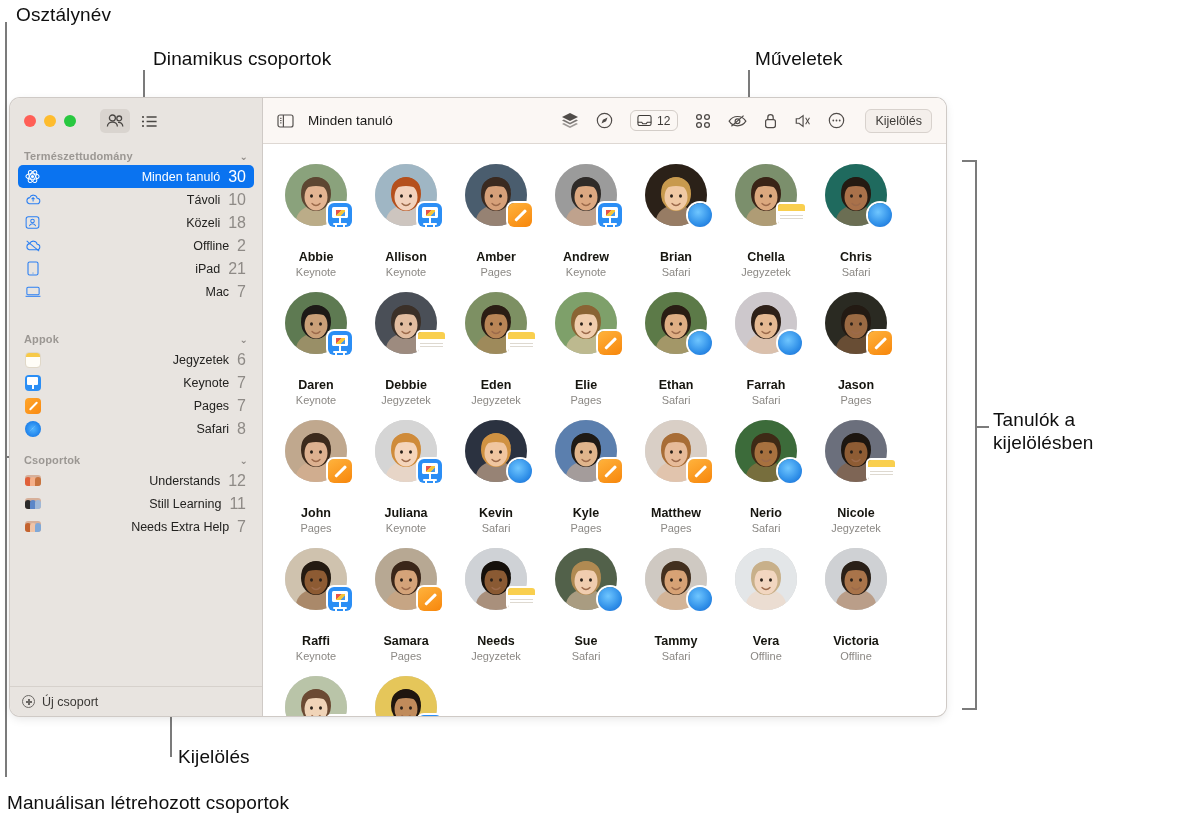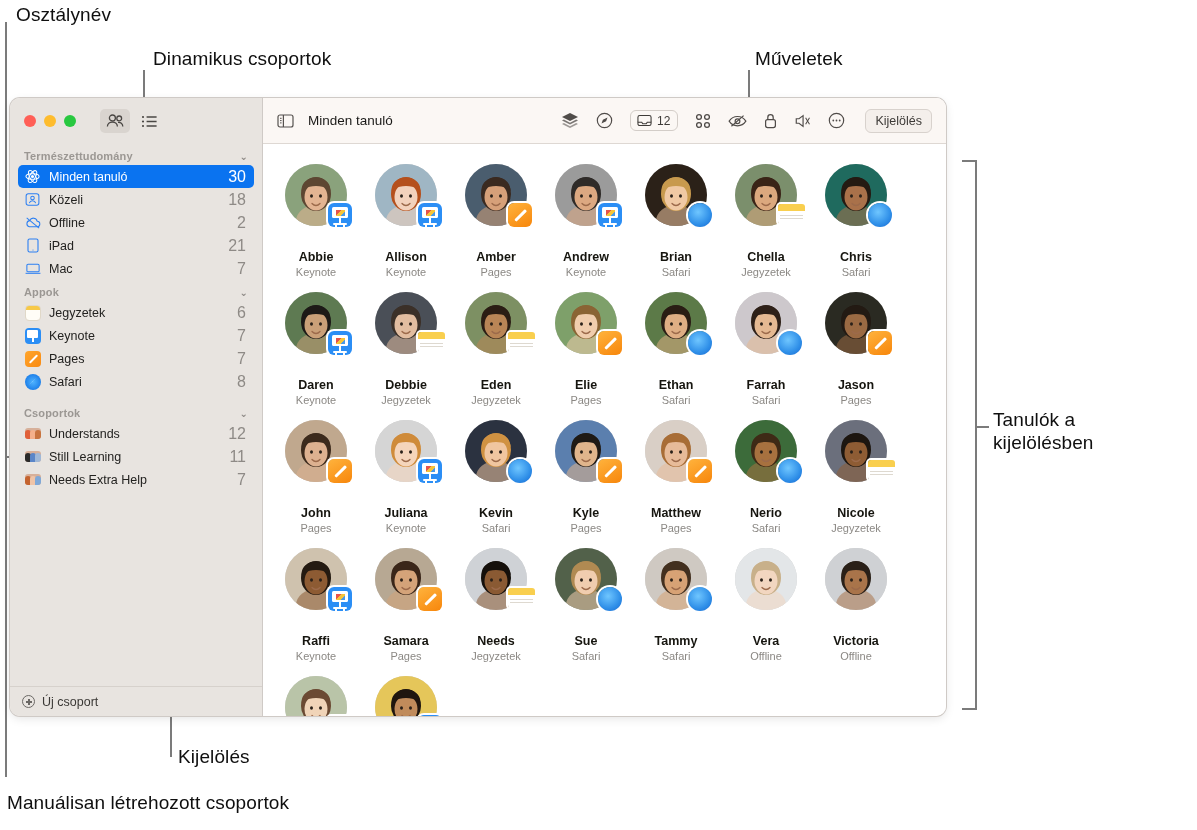--- a/index.html
+++ b/index.html
@@ -37,20 +37,21 @@
     display: flex;
   }
 
   
   #sidebar {
     width: 252px; height: 100%;
     background: #e8e4e0;
     display: flex; flex-direction: column;
     position: relative;
     flex: 0 0 252px;
+    text-align: right;
   }
   #sidebar-titlebar {
     height: 46px;
     display: flex; align-items: center;
     padding-left: 14px;
     gap: 11px;
   }
   .traffic { display: flex; gap: 8px; align-items: center; }
   .light { width: 12px; height: 12px; border-radius: 50%; }
   .light.red { background:#ff5f57; }
@@ -330,20 +331,30 @@
               <circle cx="8" cy="8" r="1.7" fill="currentColor" stroke="none"></circle>
               <ellipse cx="8" cy="8" rx="7" ry="3"></ellipse>
               <ellipse cx="8" cy="8" rx="7" ry="3" transform="rotate(60 8 8)"></ellipse>
               <ellipse cx="8" cy="8" rx="7" ry="3" transform="rotate(120 8 8)"></ellipse>
             </svg>
           </span>
           <span class="label">Minden tanuló</span>
           <span class="count">30</span>
         </div>
 
+        <div class="row">
+          <span class="glyph ic-cloud">
+            <svg width="16" height="13" viewBox="0 0 17 13" fill="none" stroke="currentColor" stroke-width="1.1">
+              <path d="M4.6 11h8.1a2.9 2.9 0 0 0 .3-5.8A4.2 4.2 0 0 0 5 4.5 3.3 3.3 0 0 0 4.6 11Z"></path>
+              <path d="M8.6 8.6V4.6M7 6.2l1.6-1.6L10.2 6.2"></path>
+            </svg>
+          </span>
+          <span class="label">Távoli</span>
+          <span class="count">10</span>
+        </div>
 
         <div class="row">
           <span class="glyph ic-person">
             <svg width="15" height="15" viewBox="0 0 16 16" fill="none" stroke="currentColor" stroke-width="1.1">
               <rect x="1.2" y="1.8" width="13.6" height="12.4" rx="2.4"></rect>
               <circle cx="8" cy="6.4" r="1.9"></circle>
               <path d="M4.6 11.8c.5-1.6 1.8-2.4 3.4-2.4s2.9.8 3.4 2.4"></path>
             </svg>
           </span>
           <span class="label">Közeli</span>
@@ -376,21 +387,21 @@
           <span class="glyph ic-mac">
             <svg width="16" height="13" viewBox="0 0 17 13" fill="none" stroke="currentColor" stroke-width="1.1">
               <rect x="2" y="2" width="13" height="8" rx="1.2"></rect>
               <path d="M0.6 11.6h15.8"></path>
             </svg>
           </span>
           <span class="label">Mac</span>
           <span class="count">7</span>
         </div>
 
-        <div class="sec-header" style="margin-top:2px;">
+        <div class="sec-header" style="margin-top:26px;">
           <span>Appok</span>
           <span class="chev">⌄</span>
         </div>
 
         <div class="row">
           <span class="glyph">
               <span class="sw sw-notes"></span>
             </span>
           <span class="label">Jegyzetek</span>
           <span class="count">6</span>

